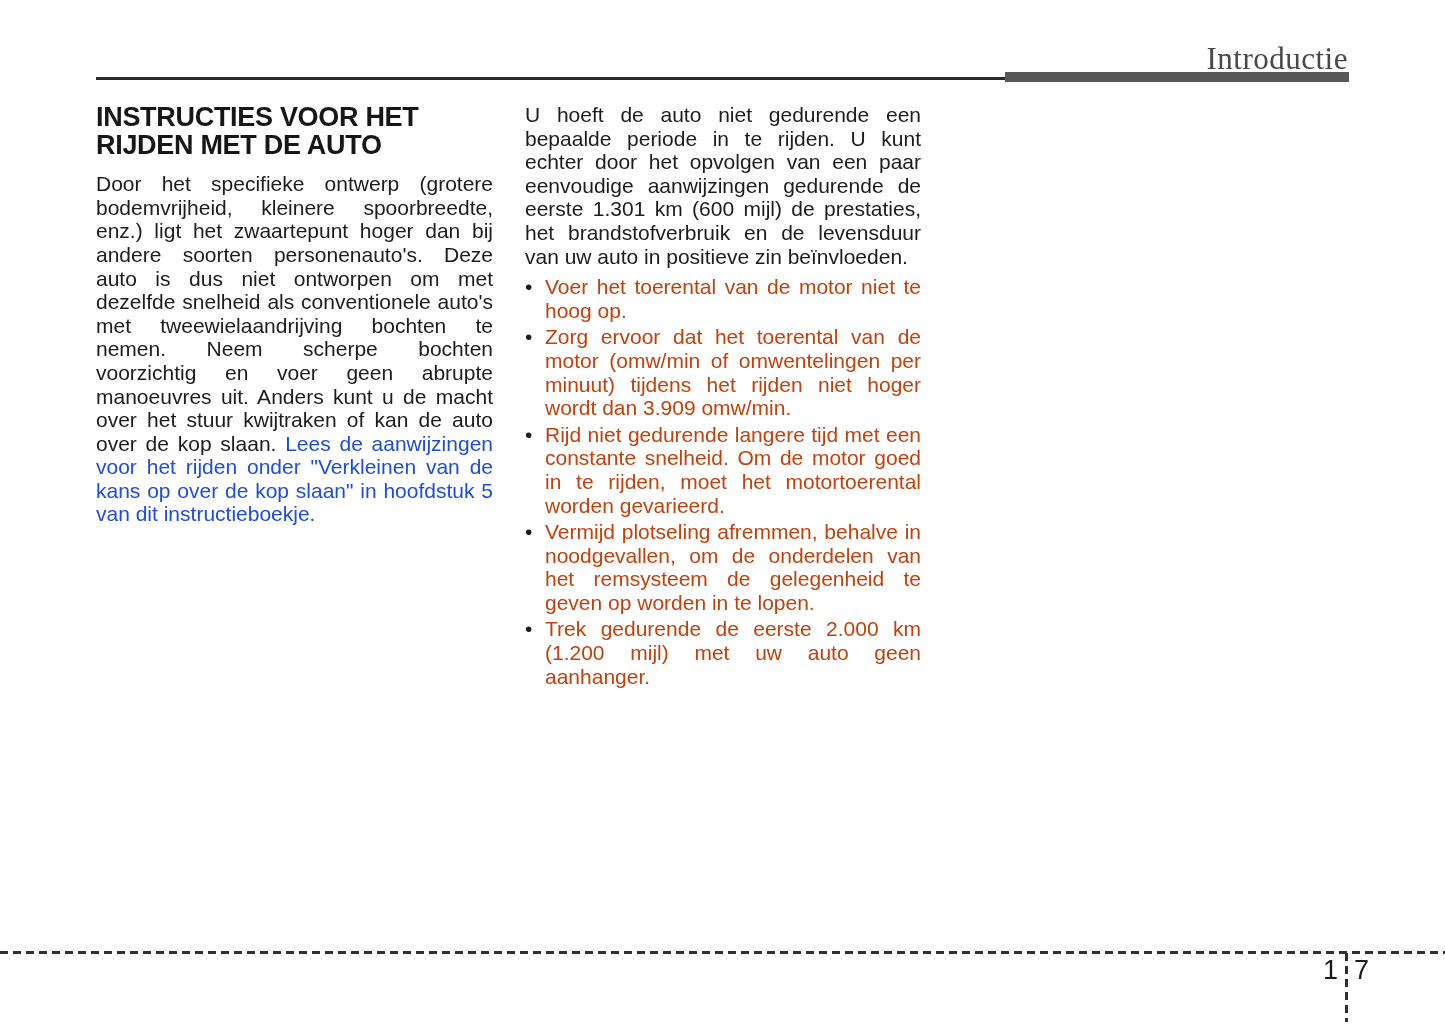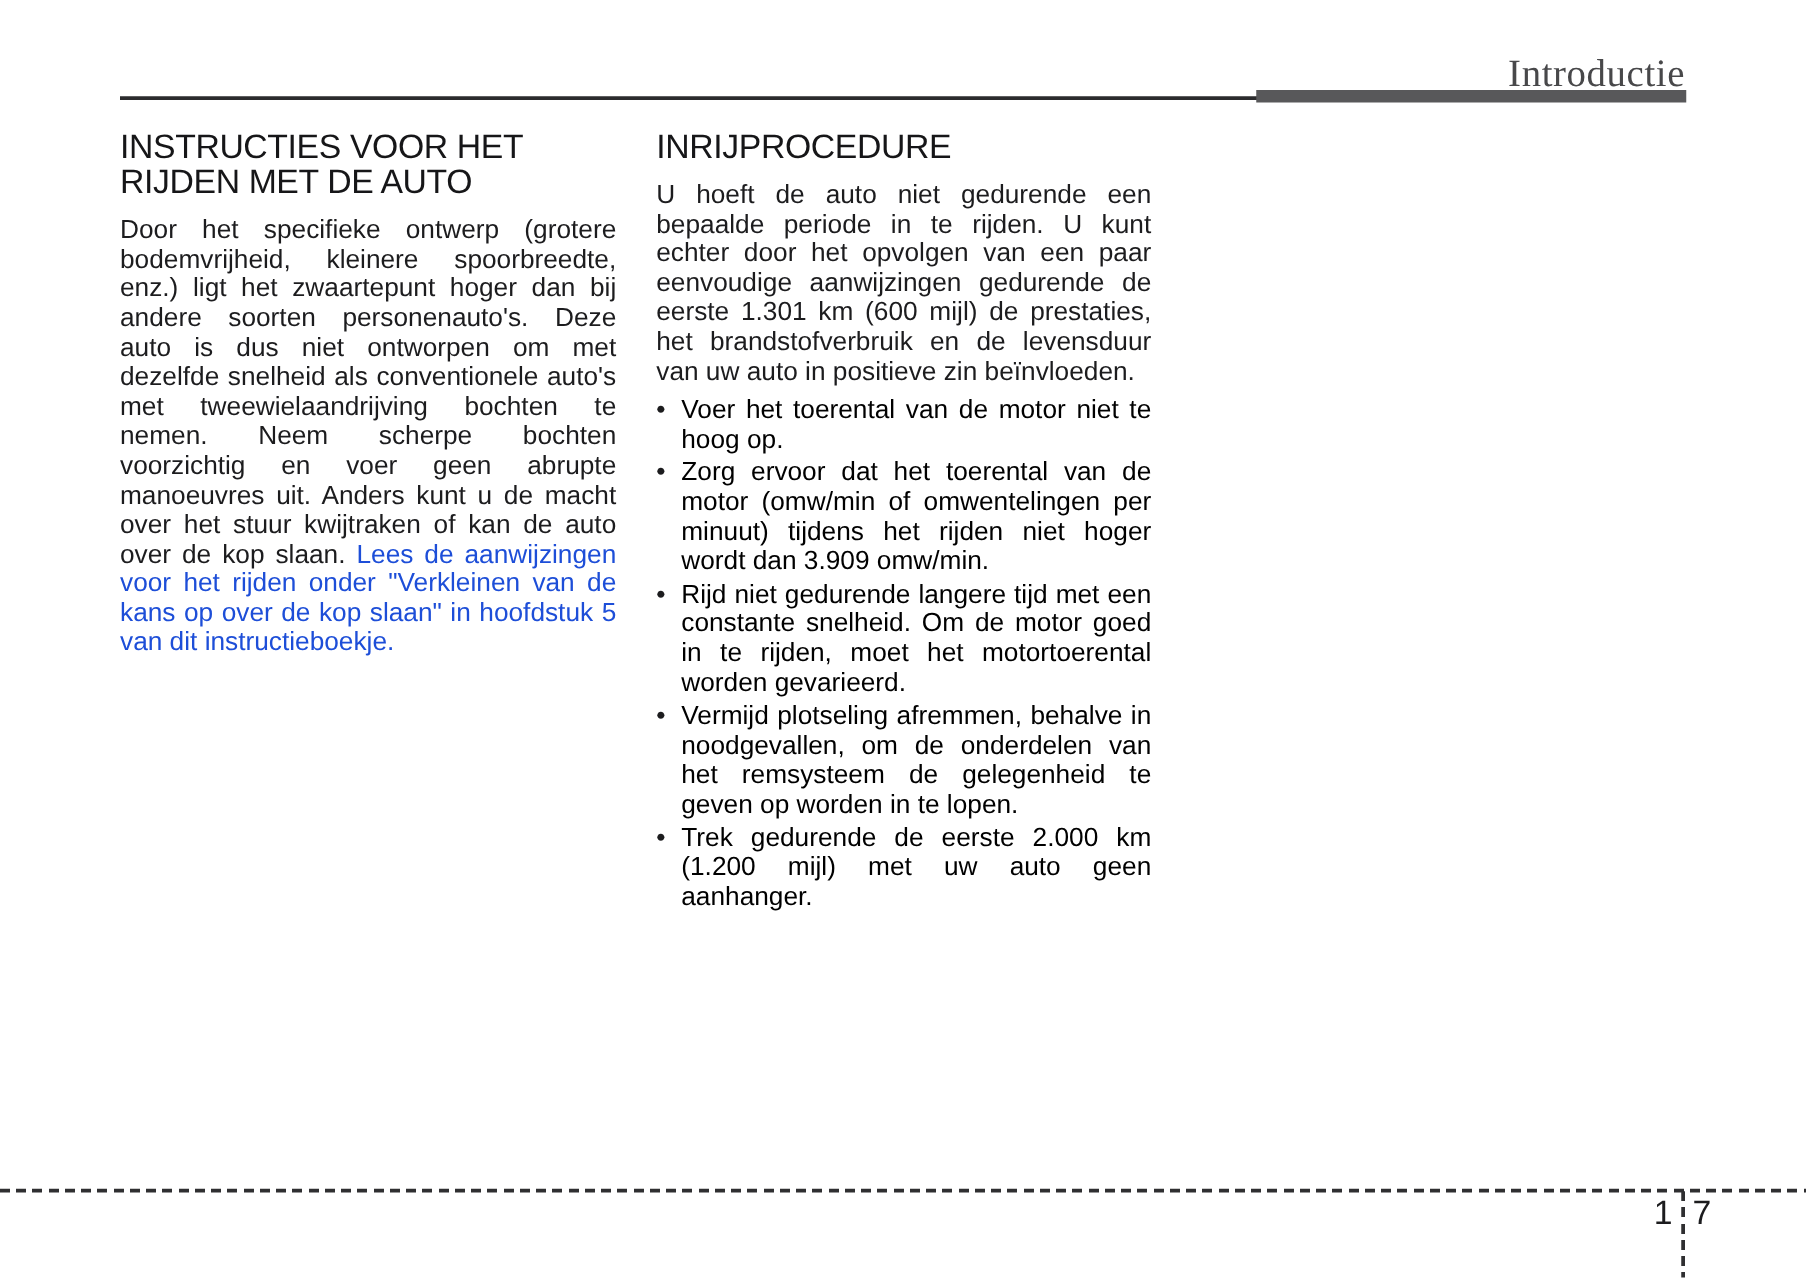--- a/index.html
+++ b/index.html
@@ -46,21 +46,21 @@
   
   .col {
     position: absolute;
     top: 103px;
   }
   .col-left  { left: 96px;  width: 397px; }
   .col-right { left: 525px; width: 396px; }
 
   h1.section-heading {
     font-size: 27px;
-    font-weight: 400;
+    font-weight: 700;
     line-height: 1.04;
     letter-spacing: -0.3px;
     color: #161618;
     margin-bottom: 13px;
   }
   .col p {
     font-size: 21px;
     line-height: 23.6px;
     text-align: justify;
     margin-bottom: 7px;
@@ -81,21 +81,21 @@
     flex: 0 0 20px;
     font-size: 21px;
     line-height: 23.6px;
     color: #1c1c1e;
   }
   .bullet-text {
     flex: 1 1 auto;
     font-size: 21px;
     line-height: 23.6px;
     text-align: justify;
-    color: #000000;
+    color: #c2410c;
   }
 
   
   .footer-dash-h {
     position: absolute;
     top: 951px;
     left: 0;
     width: 1445px;
     height: 3px;
     background: repeating-linear-gradient(to right, #2f2f31 0 8px, transparent 8px 13px);
@@ -126,21 +126,20 @@
   <div class="chapter-title">Introductie</div>
   <div class="rule-thin"></div>
   <div class="rule-bar"></div>
 
   <section class="col col-left">
     <h1 class="section-heading">INSTRUCTIES VOOR HET RIJDEN MET DE AUTO</h1>
     <p><span>Door het specifieke ontwerp (grotere bodemvrijheid, kleinere spoorbreedte, enz.) ligt het zwaartepunt hoger dan bij andere soorten personenauto's. Deze auto is dus niet ontworpen om met dezelfde snelheid als conventionele auto's met tweewielaandrijving bochten te nemen. Neem scherpe bochten voorzichtig en voer geen abrupte manoeuvres uit. Anders kunt u de macht over het stuur kwijtraken of kan de auto over de kop slaan. </span><strong>Lees de aanwijzingen voor het rijden onder "Verkleinen van de kans op over de kop slaan" in hoofdstuk 5 van dit instructieboekje.</strong></p>
   </section>
 
   <section class="col col-right">
-    <h1 class="section-heading">INRIJPROCEDURE</h1>
     <p>U hoeft de auto niet gedurende een bepaalde periode in te rijden. U kunt echter door het opvolgen van een paar eenvoudige aanwijzingen gedurende de eerste 1.301 km (600 mijl) de prestaties, het brandstofverbruik en de levensduur van uw auto in positieve zin beïnvloeden.</p>
     <ul class="bullet-list">
       <li>
         <span class="bullet-marker">•</span>
         <span class="bullet-text">Voer het toerental van de motor niet te hoog op.</span>
       </li>
       <li>
         <span class="bullet-marker">•</span>
         <span class="bullet-text">Zorg ervoor dat het toerental van de motor (omw/min of omwentelingen per minuut) tijdens het rijden niet hoger wordt dan 3.909 omw/min.</span>
       </li>

